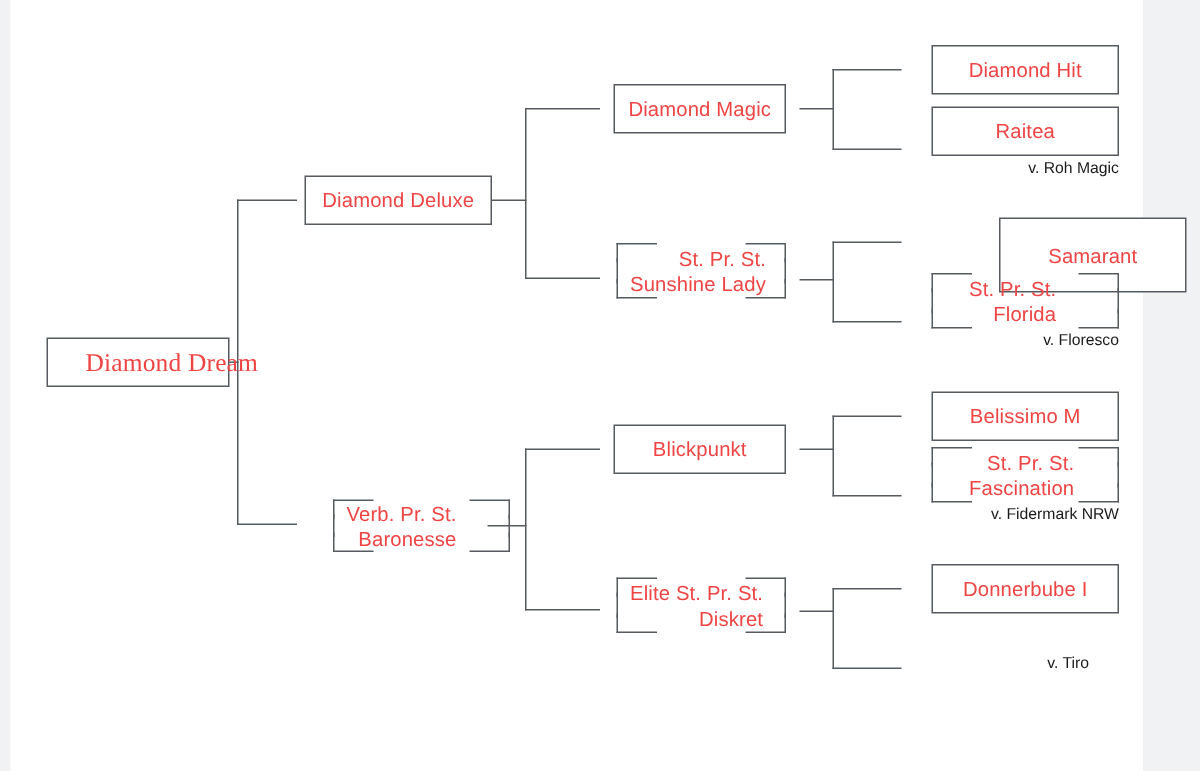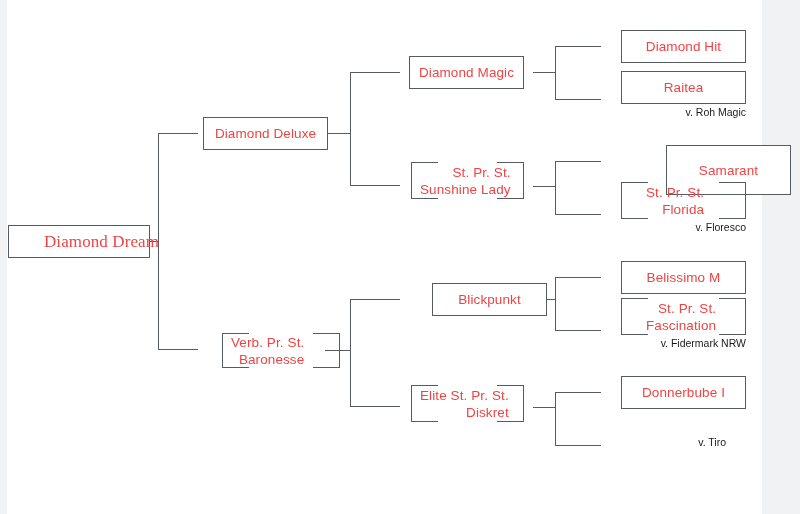--- a/index.html
+++ b/index.html
@@ -124,21 +124,21 @@
 
   <div class="stem" style="left:526px; top:186px; width:23px;"></div>
   <div class="bracket" style="left:548px; top:161px; width:46px; height:54px;"></div>
 
   <div class="stem" style="left:526px; top:299px; width:23px;"></div>
   <div class="bracket" style="left:548px; top:277px; width:46px; height:54px;"></div>
 
   <div class="stem" style="left:526px; top:407px; width:23px;"></div>
   <div class="bracket" style="left:548px; top:392px; width:46px; height:54px;"></div>
 
-  <div class="node solid root" style="left:1px; top:225px; width:142px; height:33px;padding-left:45px;">
+  <div class="node solid root" style="left:24px; top:225px; width:122px; height:33px;padding-left:45px;">
     <span class="label">Diamond Dream</span>
   </div>
 
   <div class="node solid" style="left:196px; top:117px; width:125px; height:33px;">
     <span class="label">Diamond Deluxe</span>
   </div>
 
   <div class="node broken" style="left:215px; top:333px; width:118px; height:35px;">
     <span class="corner tl"></span>
     <span class="corner tr"></span>
@@ -158,21 +158,21 @@
     <span class="corner tl"></span>
     <span class="corner tr"></span>
     <span class="corner bl"></span>
     <span class="corner br"></span>
     <span class="side-l"></span>
     <span class="side-r"></span>
     <span class="label">St. Pr. St.
 Sunshine Lady</span>
   </div>
 
-  <div class="node solid" style="left:402px; top:283px; width:115px; height:33px;margin-left:23px;">
+  <div class="node solid" style="left:402px; top:283px; width:115px; height:33px;">
     <span class="label">Blickpunkt</span>
   </div>
 
   <div class="node broken" style="left:404px; top:385px; width:113px; height:37px;">
     <span class="corner tl"></span>
     <span class="corner tr"></span>
     <span class="corner bl"></span>
     <span class="corner br"></span>
     <span class="side-l"></span>
     <span class="side-r"></span>

